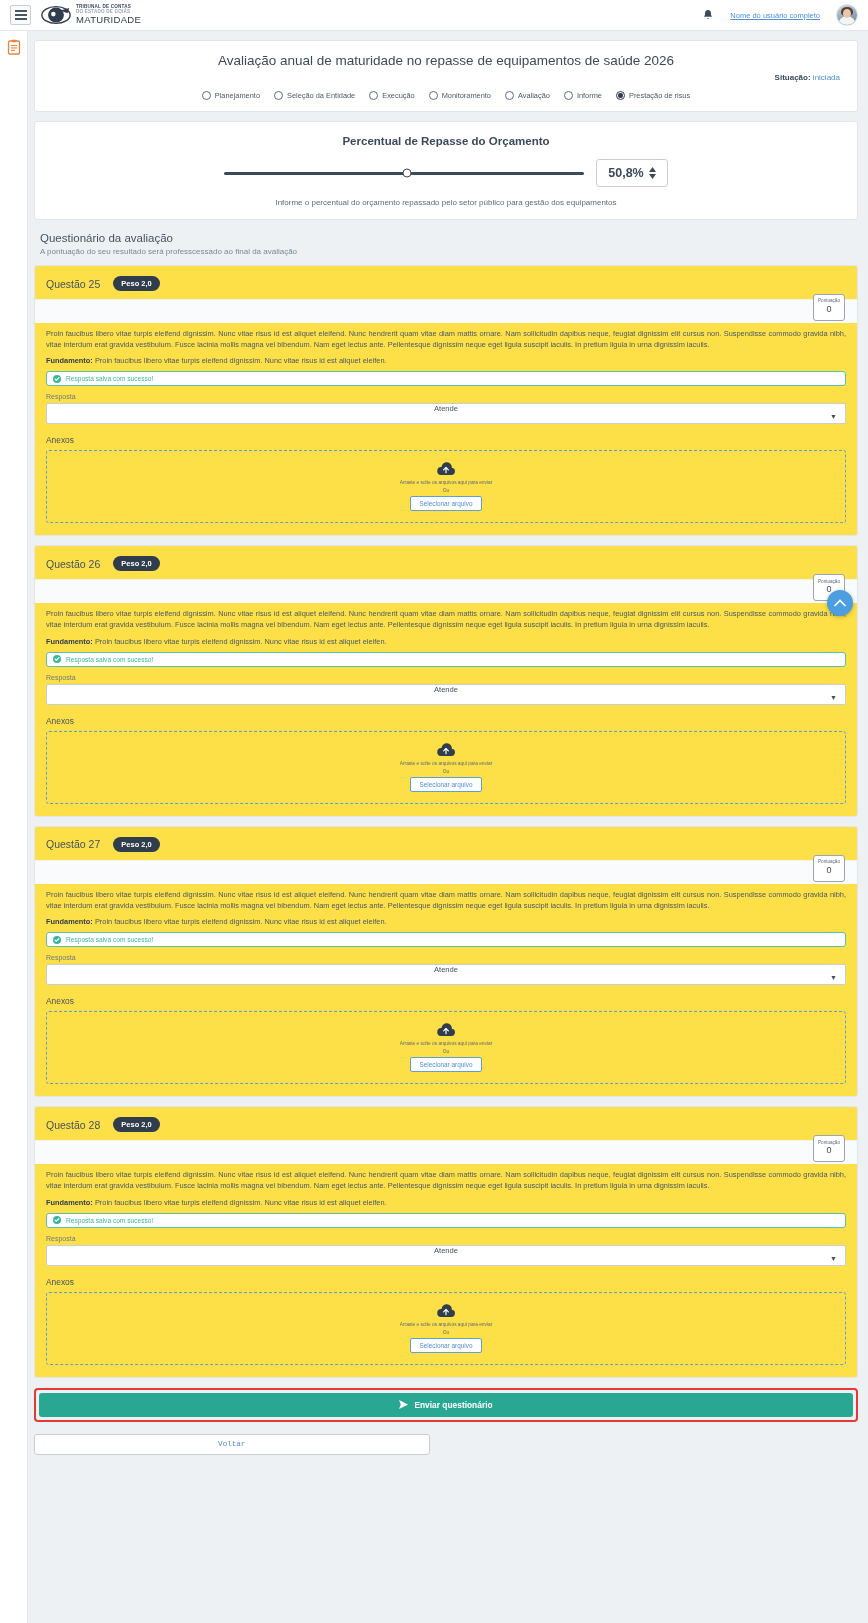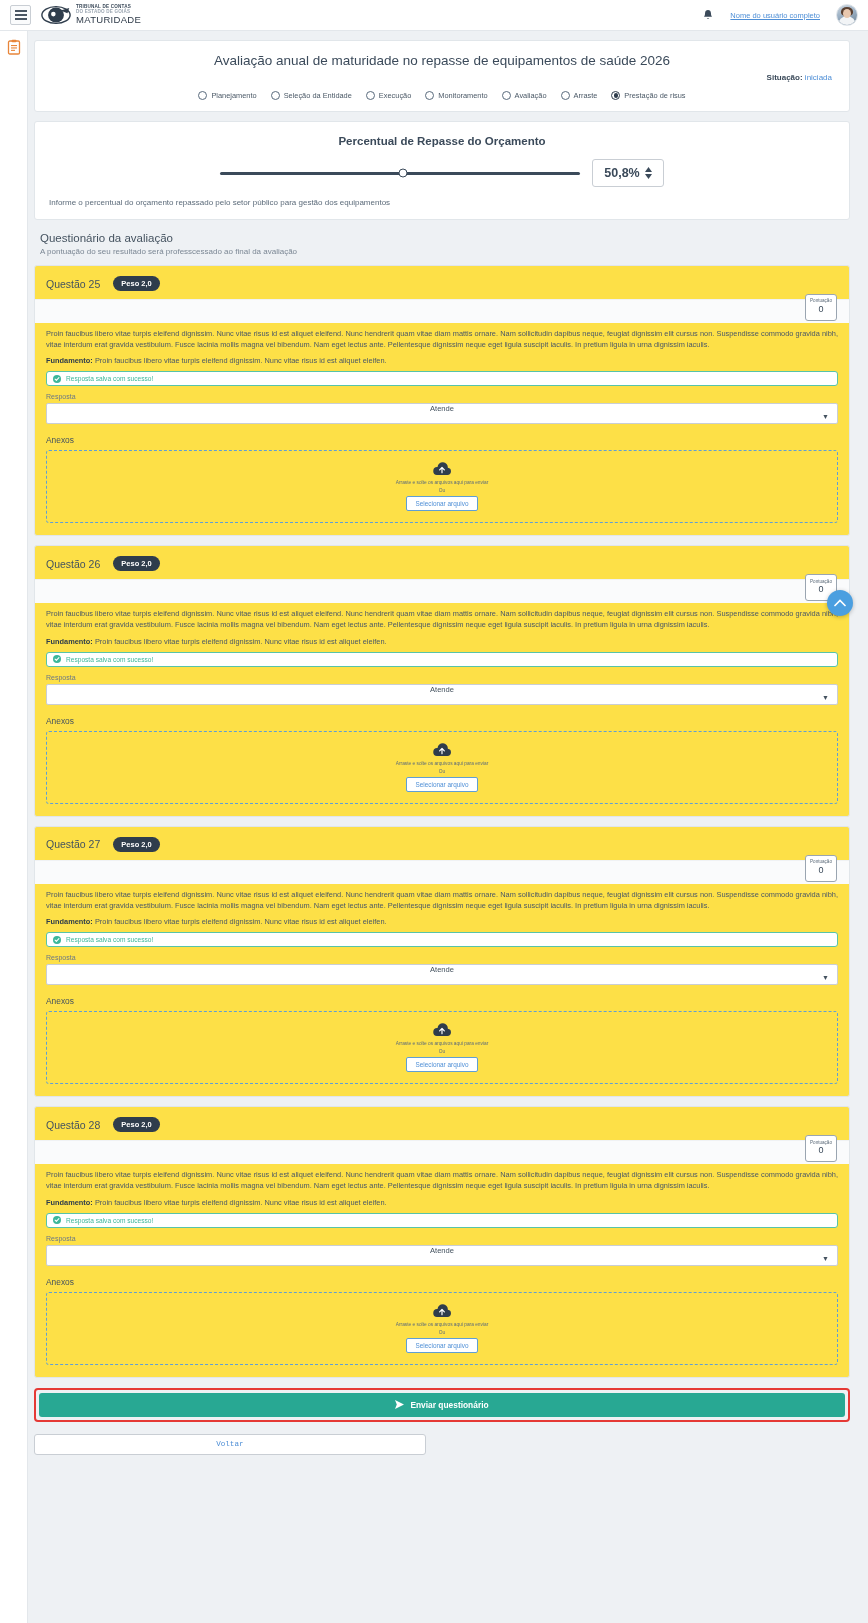--- a/index.html
+++ b/index.html
@@ -41,21 +41,21 @@
   .avatar .body{position:absolute;left:50%;bottom:0;transform:translateX(-50%);width:18px;height:9px;border-radius:9px 9px 0 0;background:#f2f4f6;}
 
   
   .rail{
     position:absolute;left:0;top:31px;width:28px;bottom:0;background:#fff;border-right:1px solid #e3e7eb;
     padding-top:8px;display:flex;flex-direction:column;align-items:center;z-index:15;
   }
   .rail-ico{width:14px;height:16px;cursor:pointer;}
 
   
-  .page{position:absolute;left:28px;top:31px;right:0;bottom:0;overflow:hidden;padding:0 12px 0 0;}
+  .page{position:absolute;left:28px;top:31px;right:0;bottom:0;overflow:hidden;padding:0 4px 0 0;}
 
   .card{background:#fff;border:1px solid #e1e6ea;border-radius:3px;margin:9px 6px 0 6px;}
 
   
   .hdr{padding:12px 14px 11px;}
   .hdr h1{font-size:13.5px;font-weight:400;color:#3b4a5a;text-align:center;}
   .situacao{text-align:right;font-size:8px;font-weight:bold;color:#3b4a5a;margin-top:5px;margin-right:3px;}
   .situacao span{color:#4f8fd6;font-weight:normal;}
   .steps{display:flex;justify-content:center;align-items:center;gap:0;margin-top:9px;}
   .step{display:flex;align-items:center;gap:4px;margin:0 7px;cursor:pointer;}
@@ -69,21 +69,21 @@
   .pct h2{font-size:11.5px;font-weight:bold;text-align:center;color:#3b4a5a;}
   .pct-row{display:flex;align-items:center;justify-content:center;gap:12px;margin-top:12px;}
   .slider{position:relative;width:360px;height:3px;background:#3b4a5a;border-radius:2px;cursor:pointer;}
   .slider .knob{position:absolute;top:50%;left:50.8%;transform:translate(-50%,-50%);width:9px;height:9px;border-radius:50%;background:#fff;border:1.6px solid #3b4a5a;}
   .spin{
     width:72px;height:28px;border:1px solid #c9ced4;border-radius:3px;background:#fff;
     display:flex;align-items:center;justify-content:center;gap:5px;cursor:text;
   }
   .spin .v{font-size:12.5px;font-weight:bold;color:#3b4a5a;}
   .spin .arrows{display:flex;flex-direction:column;gap:2px;cursor:pointer;}
-  .pct-help{text-align:left;font-size:8px;color:#5c6b7a;margin-top:11px;}
+  .pct-help{text-align:center;font-size:8px;color:#5c6b7a;margin-top:11px;}
 
   
   .quiz{margin:12px 6px 0 6px;}
   .quiz h3{font-size:11.5px;font-weight:400;color:#44525f;padding-left:6px;}
   .quiz p.sub{font-size:8px;color:#7b8794;padding-left:6px;margin-top:3px;}
 
   .q{background:#fde047;border:1px solid #e1e6ea;border-radius:3px;margin:9px 6px 0 6px;padding:10px 11px 12px;position:relative;}
   .q-head{display:flex;align-items:center;gap:13px;}
   .q-title{font-size:10.5px;color:#44525f;}
   .peso{background:#2f3d4c;color:#fff;font-size:7.5px;padding:3px 8px;border-radius:9px;font-weight:bold;}
@@ -209,21 +209,21 @@
         <div class="step">
           <span class="radio"></span>
           <span class="step-l">Monitoramento</span>
         </div>
         <div class="step">
           <span class="radio"></span>
           <span class="step-l">Avaliação</span>
         </div>
         <div class="step">
           <span class="radio"></span>
-          <span class="step-l">Arraste</span>
+          <span class="step-l">Informe</span>
         </div>
         <div class="step">
           <span class="radio on">
             <i></i>
           </span>
           <span class="step-l">Prestação de risus</span>
         </div>
       </div>
   </div>
 

